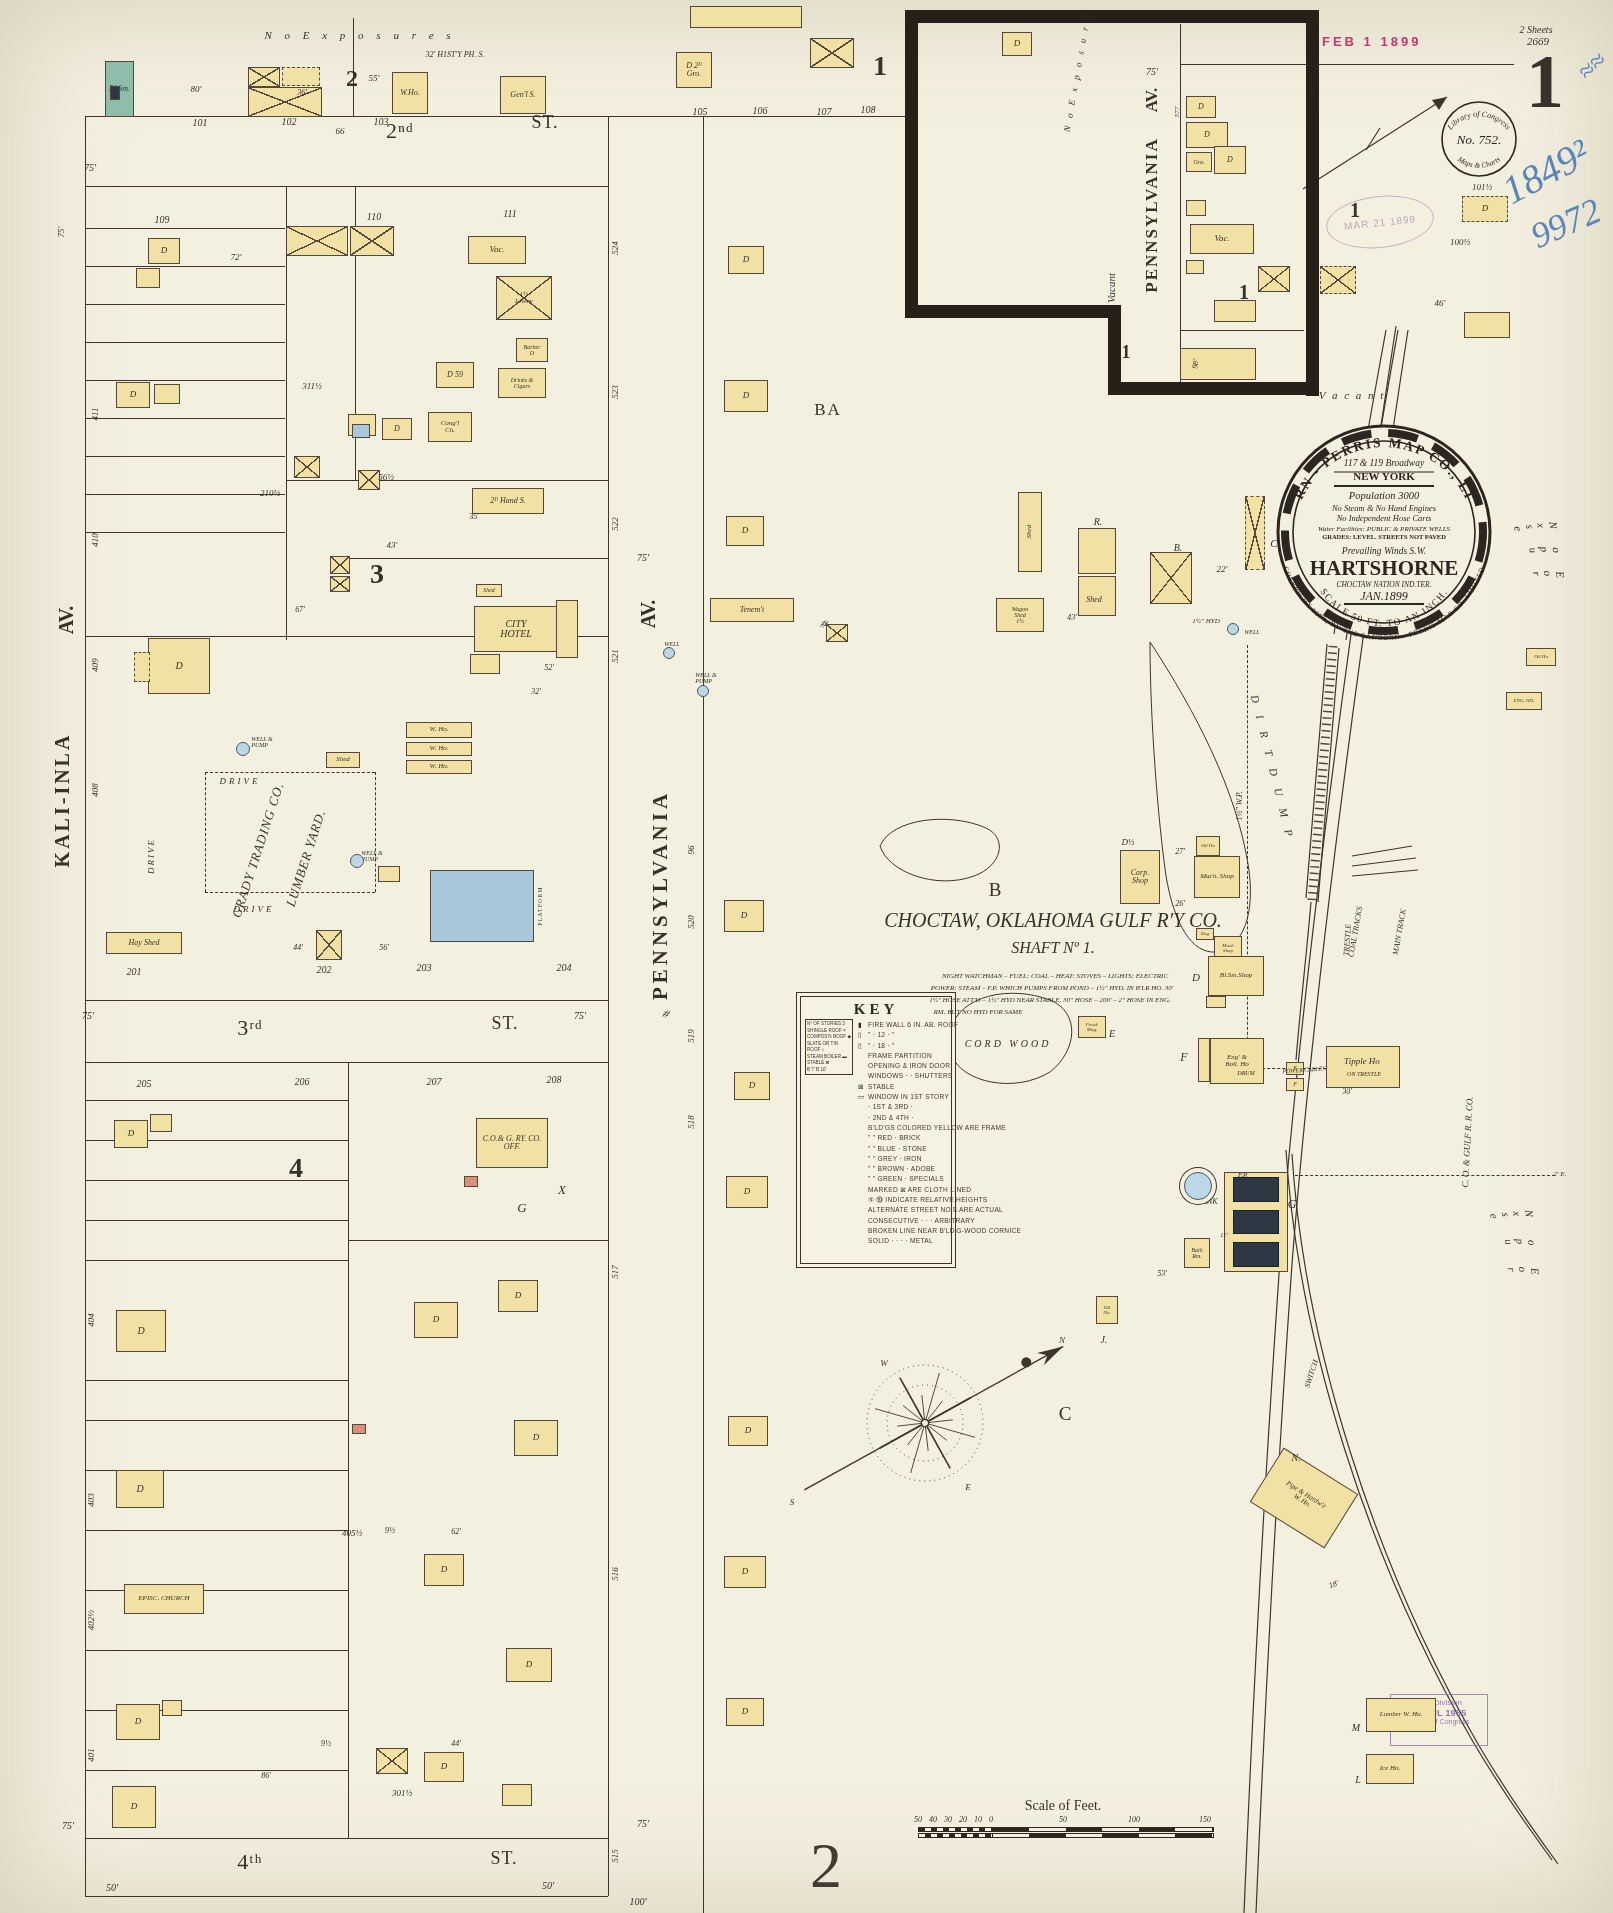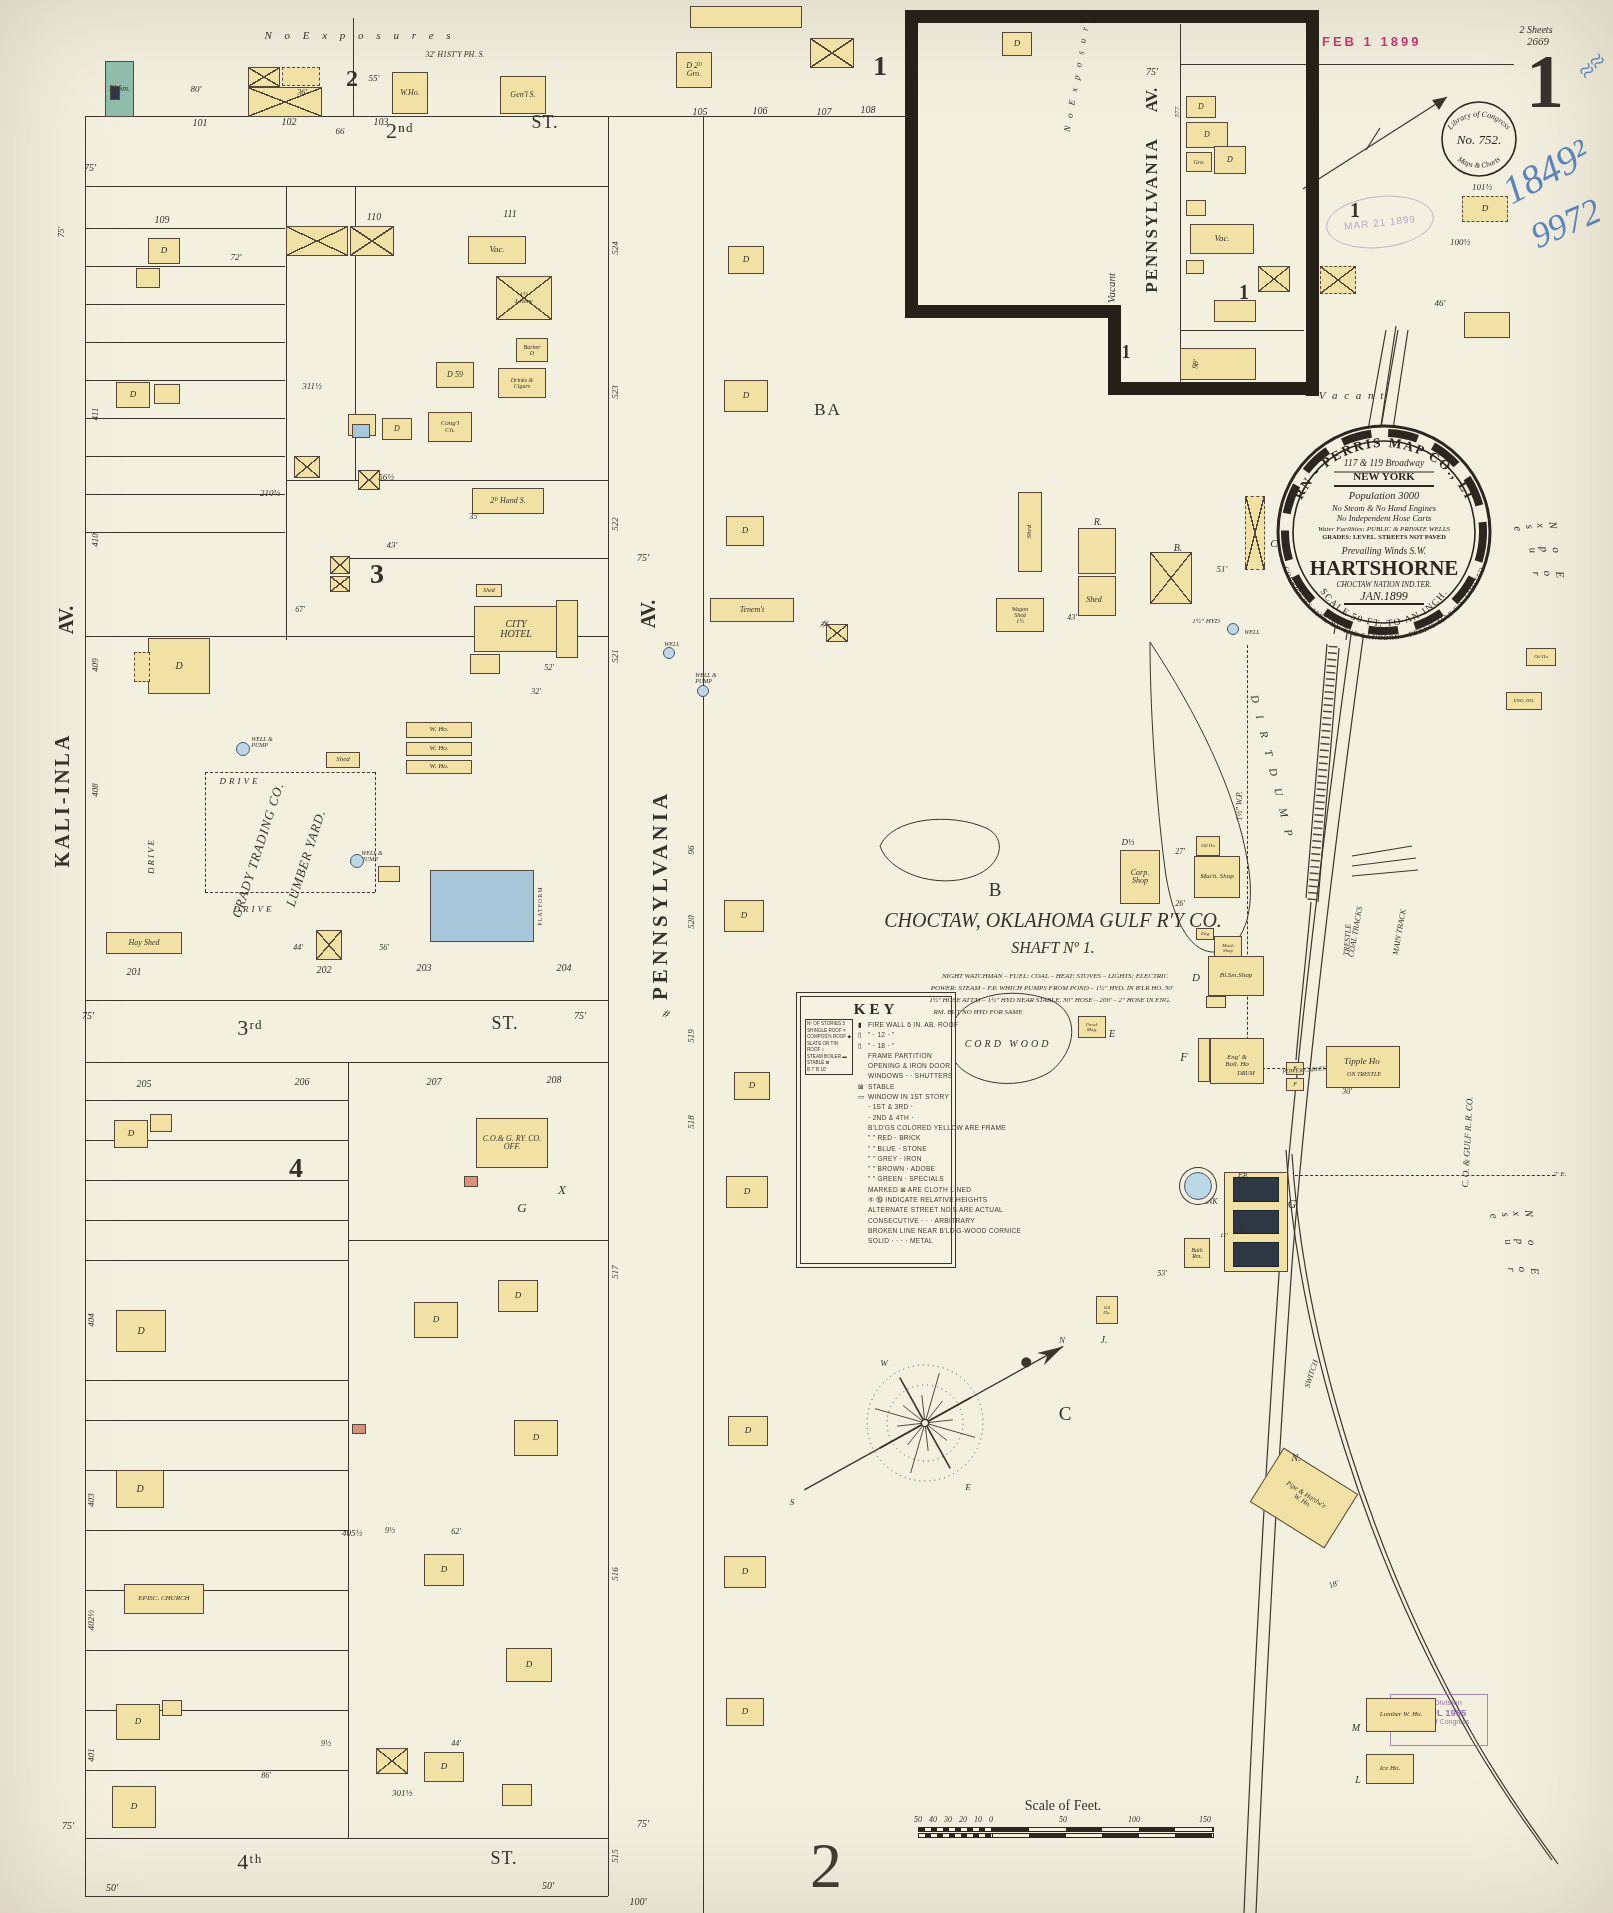--- a/index.html
+++ b/index.html
@@ -681,21 +681,21 @@
     <div class="lbl" style="left: 1224px; top: 1236px; font-size: 7px; transform: translate(-50%, -50%); font-style: italic; white-space: pre-line;">11'</div>
     <div class="lbl" style="left: 1292px; top: 1204px; font-size: 12px; transform: translate(-50%, -50%); font-style: italic; white-space: pre-line;">G</div>
     <div class="lbl" style="left: 1162px; top: 1274px; font-size: 8px; transform: translate(-50%, -50%); font-style: italic; white-space: pre-line;">53'</div>
     <div class="lbl" style="left: 1104px; top: 1340px; font-size: 10px; transform: translate(-50%, -50%); font-style: italic; white-space: pre-line;">J.</div>
     <div class="lbl" style="left: 1065px; top: 1414px; font-size: 19px; transform: translate(-50%, -50%); white-space: pre-line;">C</div>
     <div class="lbl" style="left: 1062px; top: 1341px; font-size: 9px; transform: translate(-50%, -50%); font-style: italic; white-space: pre-line;">N</div>
     <div class="lbl" style="left: 884px; top: 1364px; font-size: 9px; transform: translate(-50%, -50%); font-style: italic; white-space: pre-line;">W</div>
     <div class="lbl" style="left: 968px; top: 1488px; font-size: 9px; transform: translate(-50%, -50%); font-style: italic; white-space: pre-line;">E</div>
     <div class="lbl" style="left: 792px; top: 1503px; font-size: 9px; transform: translate(-50%, -50%); font-style: italic; white-space: pre-line;">S</div>
     <div class="lbl" style="left: 1274px; top: 544px; font-size: 11px; transform: translate(-50%, -50%); font-style: italic; white-space: pre-line;">C</div>
-    <div class="lbl" style="left: 1222px; top: 570px; font-size: 9px; transform: translate(-50%, -50%); font-style: italic; white-space: pre-line;">51'</div>
+    <div class="lbl" style="left: 1222px; top: 570px; font-size: 9px; transform: translate(-50%, -50%); font-style: italic; white-space: pre-line;">22'</div>
     <div class="lbl" style="left: 1178px; top: 548px; font-size: 10px; transform: translate(-50%, -50%); font-style: italic; white-space: pre-line;">B.</div>
     <div class="lbl" style="left: 1098px; top: 522px; font-size: 10px; transform: translate(-50%, -50%); font-style: italic; white-space: pre-line;">R.</div>
     <div class="lbl" style="left: 1094px; top: 600px; font-size: 8px; transform: translate(-50%, -50%); font-style: italic; white-space: pre-line;">Shed</div>
     <div class="lbl" style="left: 1072px; top: 618px; font-size: 8px; transform: translate(-50%, -50%); font-style: italic; white-space: pre-line;">43'</div>
     <div class="lbl" style="left: 1206px; top: 622px; font-size: 7px; transform: translate(-50%, -50%); font-style: italic; white-space: pre-line;">1½" HYD</div>
     <div class="lbl" style="left: 1252px; top: 632px; font-size: 6px; transform: translate(-50%, -50%); font-style: italic; white-space: pre-line;">WELL</div>
     <div class="lbl" style="left: 1540px; top: 560px; font-size: 11px; transform: translate(-50%, -50%) rotate(82deg); font-style: italic; letter-spacing: 8px; white-space: pre-line;">N o   E x p o s u r e</div>
     <div class="lbl" style="left: 1516px; top: 1260px; font-size: 11px; transform: translate(-50%, -50%) rotate(84deg); font-style: italic; letter-spacing: 10px; white-space: pre-line;">N o   E x p o s u r e</div>
     <div class="lbl" style="left: 1296px; top: 1458px; font-size: 10px; transform: translate(-50%, -50%); font-style: italic; white-space: pre-line;">N.</div>
     <div class="lbl" style="left: 1334px; top: 1585px; font-size: 8px; transform: translate(-50%, -50%) rotate(-20deg); font-style: italic; white-space: pre-line;">18'</div>

